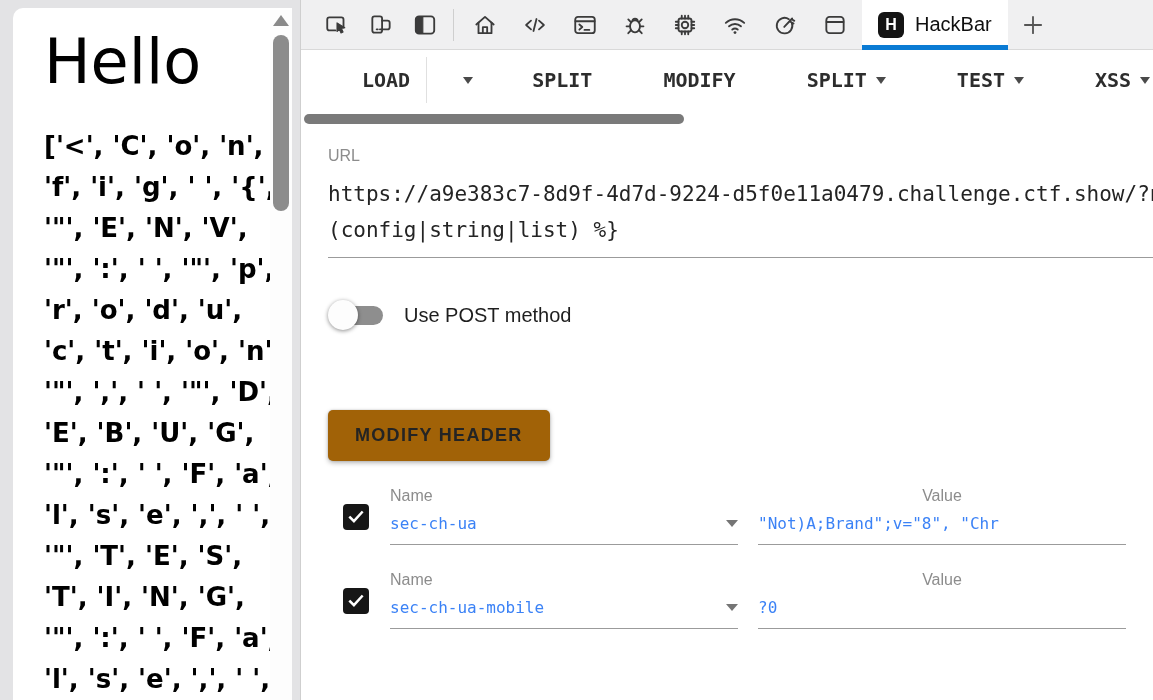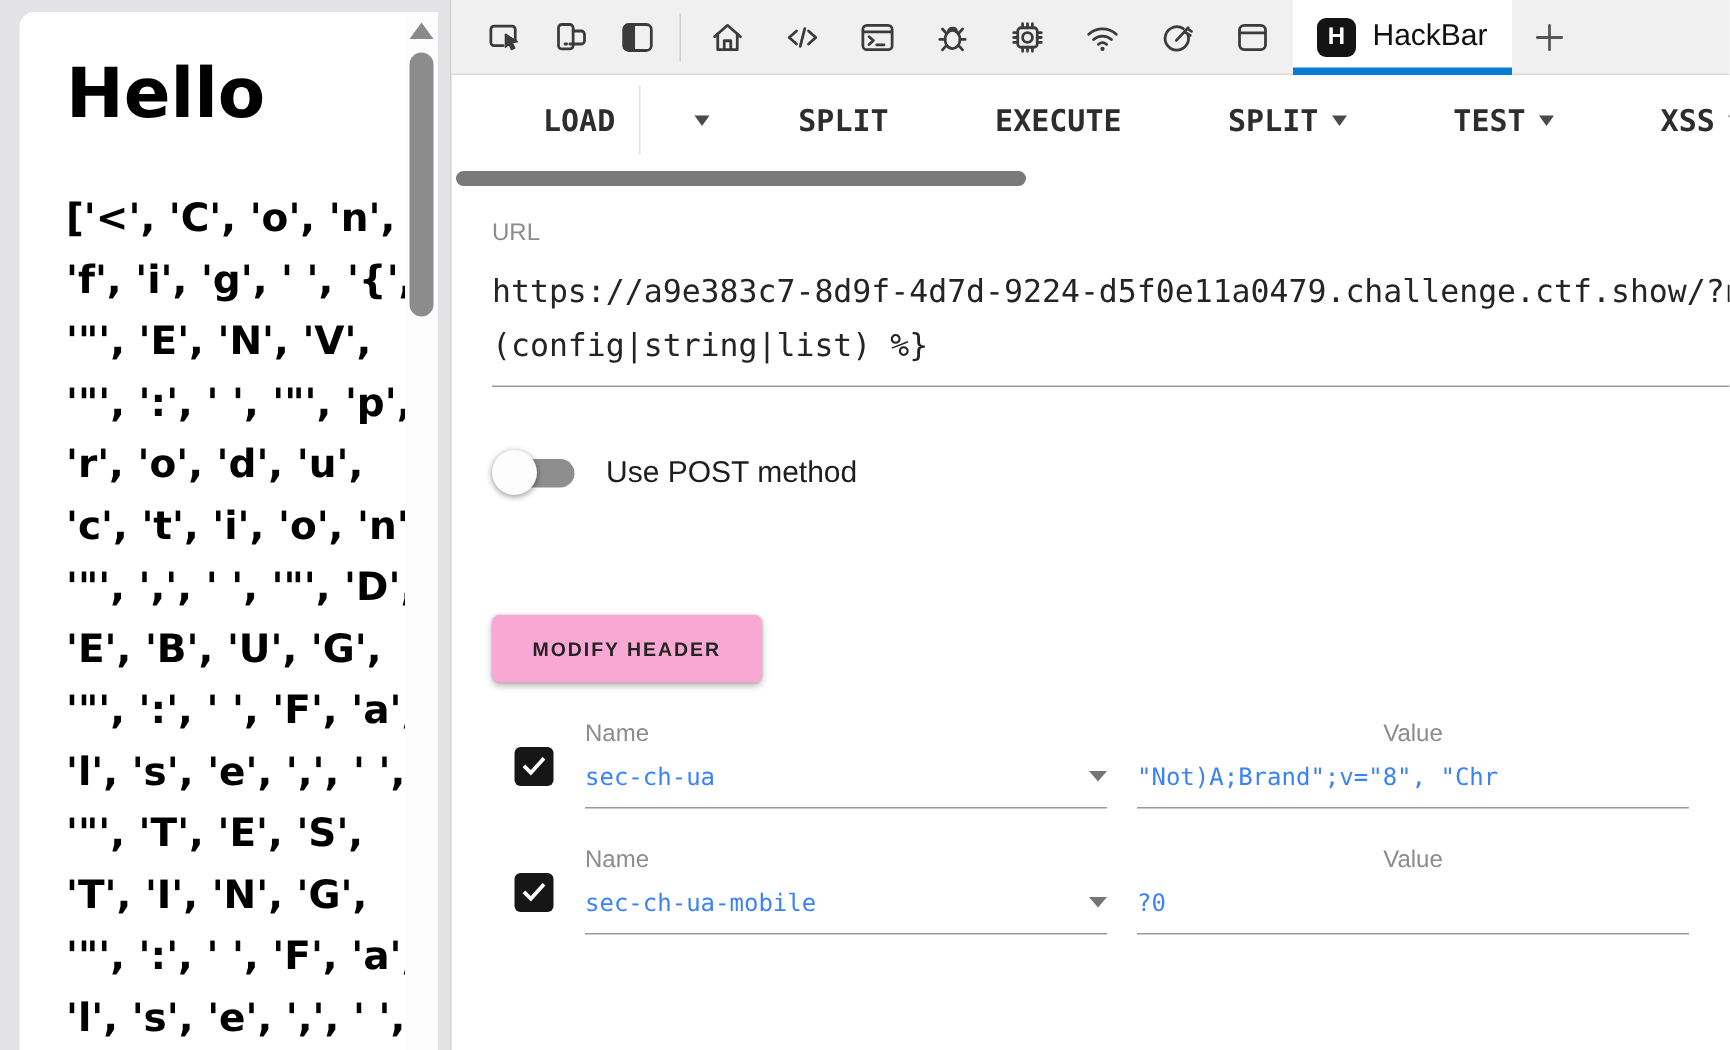--- a/index.html
+++ b/index.html
@@ -13,22 +13,22 @@
   .app { display:flex; width:1153px; height:700px; }
 
   
   .page-pane { width:300px; flex-shrink:0; background:#e3e3e5; position:relative; }
   .page-card {
     position:absolute; left:13px; top:8px; right:8px; bottom:-20px;
     background:#ffffff; border-radius:10px 0 0 0;
     padding:20px 44px 0 17px; overflow:hidden;
   }
   .page-card h1 {
-    margin:8px 0 0 14px; font-size:46px; line-height:52px;
-    font-weight:bold; color:#000; letter-spacing:0;
+    margin:8px 0 0 14px; font-size:62px; line-height:52px;
+    font-weight:normal; color:#000; letter-spacing:0;
     font-family:"DejaVu Sans", sans-serif;
   }
   .page-body {
     margin:38px 0 0 14px; width:242px;
     font-family:"DejaVu Sans", sans-serif;
     font-weight:bold; font-size:26px; line-height:41px; color:#000;
     word-wrap:break-word;
   }
   .page-scrollbar { position:absolute; top:10px; right:8px; width:22px; bottom:0; background:#fdfdfd; }
   .sb-arrow {
@@ -99,24 +99,24 @@
   .switch { position:relative; width:56px; height:34px; cursor:pointer; flex-shrink:0; }
   .switch .track { position:absolute; left:13px; top:8px; width:42px; height:19px; border-radius:10px; background:#8e8e8e; }
   .switch .thumb {
     position:absolute; left:0; top:2px; width:30px; height:30px; border-radius:50%;
     background:#fdfdfd; box-shadow:0 1px 4px rgba(0,0,0,.45);
   }
   .toggle-label { font-size:20px; color:#1e1e1e; }
 
   .mod-btn {
     margin-top:78px; display:inline-block; border:none; cursor:pointer;
-    background:#f9a8d4; border-radius:5px; padding:15px 27px;
+    background:#a16207; border-radius:5px; padding:15px 27px;
     box-shadow:0 2px 5px rgba(0,0,0,.28), 0 0 2px rgba(0,0,0,.18);
     font-family:"Liberation Sans",sans-serif;
-    font-size:13px; font-weight:bold; letter-spacing:1.3px; color:#242424;text-align:center;
+    font-size:18px; font-weight:bold; letter-spacing:1.3px; color:#242424;text-align:center;
   }
 
   .header-row { display:flex; margin-top:26px; padding-right:2px; }
   .cb-col { width:62px; display:flex; align-items:flex-end; padding-bottom:15px; flex-shrink:0; }
   .checkbox {
     width:26px; height:26px; margin-left:15px; background:#161616; border-radius:4px;
     display:flex; align-items:center; justify-content:center; cursor:pointer;
   }
   .checkbox svg { width:20px; height:20px; stroke:#fff; stroke-width:3; fill:none; stroke-linecap:square; }
   .fcol { }
@@ -266,21 +266,21 @@
         <span>LOAD</span>
       </div>
       <div class="mdivider"></div>
       <div class="mitem" style="margin-right:36px;">
         <span class="caret"></span>
       </div>
       <div class="mitem">
         <span>SPLIT</span>
       </div>
       <div class="mitem">
-        <span>EXECUTE</span>
+        <span>MODIFY</span>
       </div>
       <div class="mitem">
         <span>SPLIT</span>
         <span class="caret"></span>
       </div>
       <div class="mitem">
         <span>TEST</span>
         <span class="caret"></span>
       </div>
       <div class="mitem">

